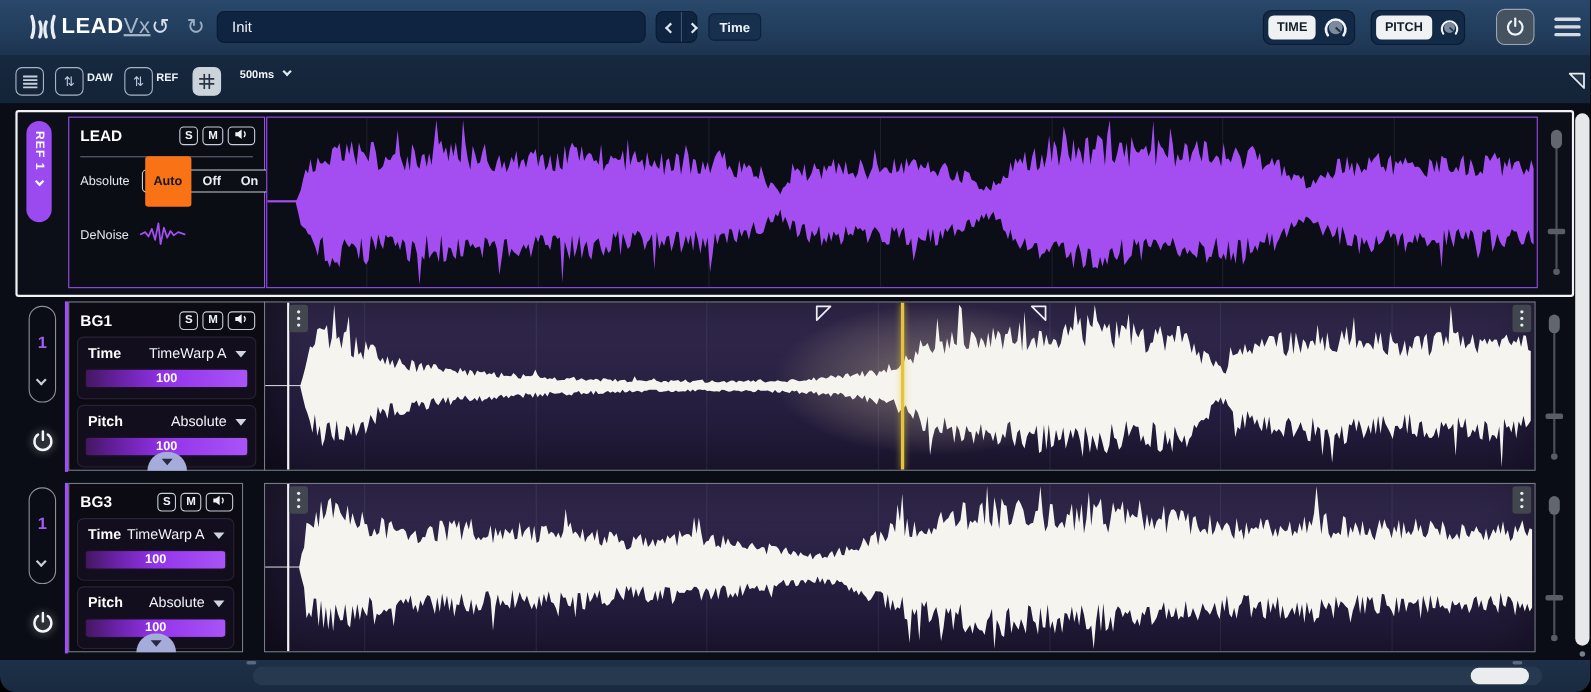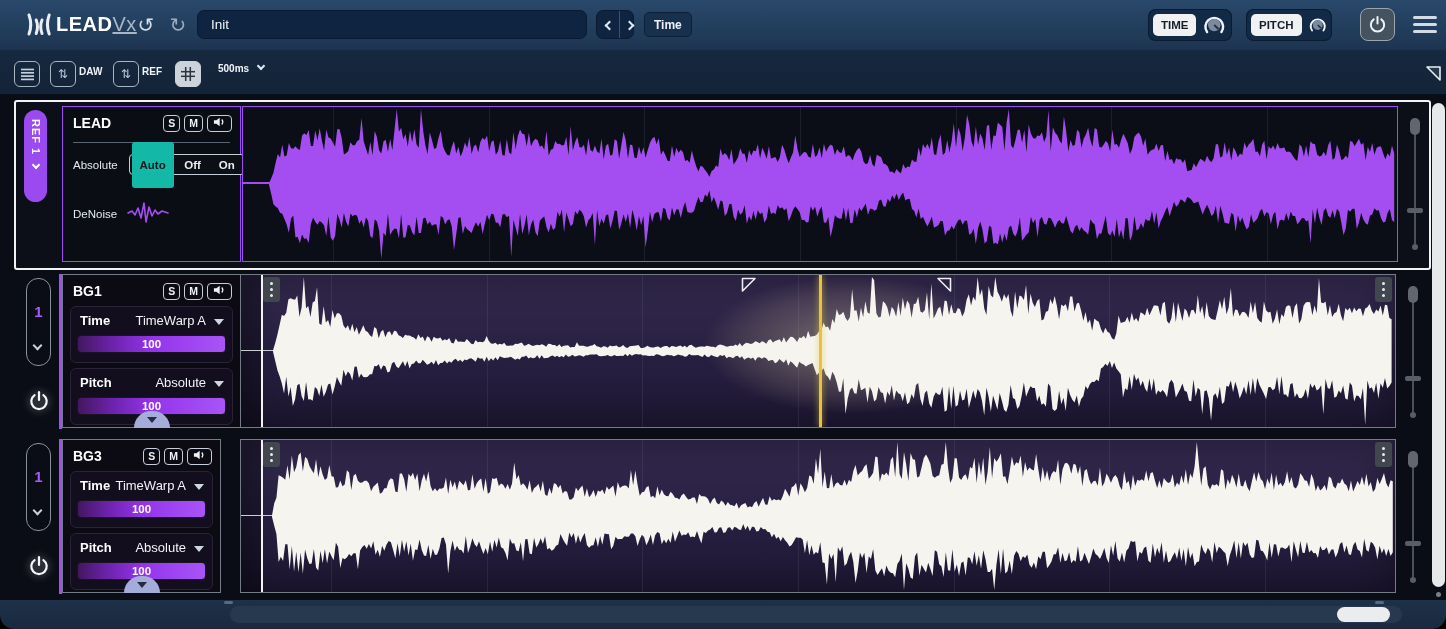--- a/index.html
+++ b/index.html
@@ -90,21 +90,21 @@
   .kebab{position:absolute;width:17px;height:25px;border-radius:3px;background:#41464f;cursor:pointer;
     display:flex;flex-direction:column;align-items:center;justify-content:center;gap:3px;}
   .kebab i{width:3px;height:3px;border-radius:2px;background:#e8ebef;}
   .clipline{position:absolute;top:0;bottom:0;width:2px;background:#f2f3f4;}
   .dome{position:absolute;left:50%;transform:translateX(-50%);bottom:-1px;width:36px;height:17px;
     border-radius:18px 18px 0 0;background:#a6acda;cursor:pointer;}
   .dome::after{content:"";position:absolute;left:13px;top:6px;width:0;height:0;
     border-left:5px solid transparent;border-right:5px solid transparent;border-top:6px solid #262a3e;}
   .seg{display:flex;align-items:center;height:21px;border:1.5px solid #c6cedb;border-radius:4px;background:#0d0f16;}
   .seg span{font-size:11.5px;font-weight:bold;color:#e9eef5;padding:0 9px;cursor:pointer;}
-  .seg span.on{background:#14b8a6;color:#15191f;border-radius:3px;margin:1.5px;padding:17px 8px;}
+  .seg span.on{background:#f97316;color:#15191f;border-radius:3px;margin:1.5px;padding:17px 8px;}
   .playhead{position:absolute;top:0;bottom:0;width:3px;background:#e6c33c;box-shadow:0 0 6px rgba(230,195,60,.8);}
   .glow{position:absolute;top:0;bottom:0;left:428px;width:364px;
     background:radial-gradient(ellipse 52% 58% at 50% 46%,rgba(240,222,168,.40),rgba(240,222,168,.12) 58%,transparent 78%);}
   .scrollv{position:absolute;right:1px;top:103px;width:13px;height:484px;border-radius:7px;background:#e7e8ea;cursor:grab;}
   .scrollv-dot{position:absolute;right:5px;top:592px;width:5px;height:5px;border-radius:3px;background:#788089;}
   .footer{position:absolute;left:0;bottom:0;width:1446px;height:29px;
     background:linear-gradient(180deg,#1e3148,#192a40);border-radius:0 0 14px 14px;}
   .htrack{position:absolute;left:230px;top:6px;width:1172px;height:17px;border-radius:9px;background:#27394e;}
   .hthumb{position:absolute;left:1107px;top:1px;width:53px;height:15px;border-radius:8px;background:#ebecee;cursor:grab;}
   .dash{position:absolute;top:1px;width:9px;height:3px;background:#5a6a7c;border-radius:2px;}

